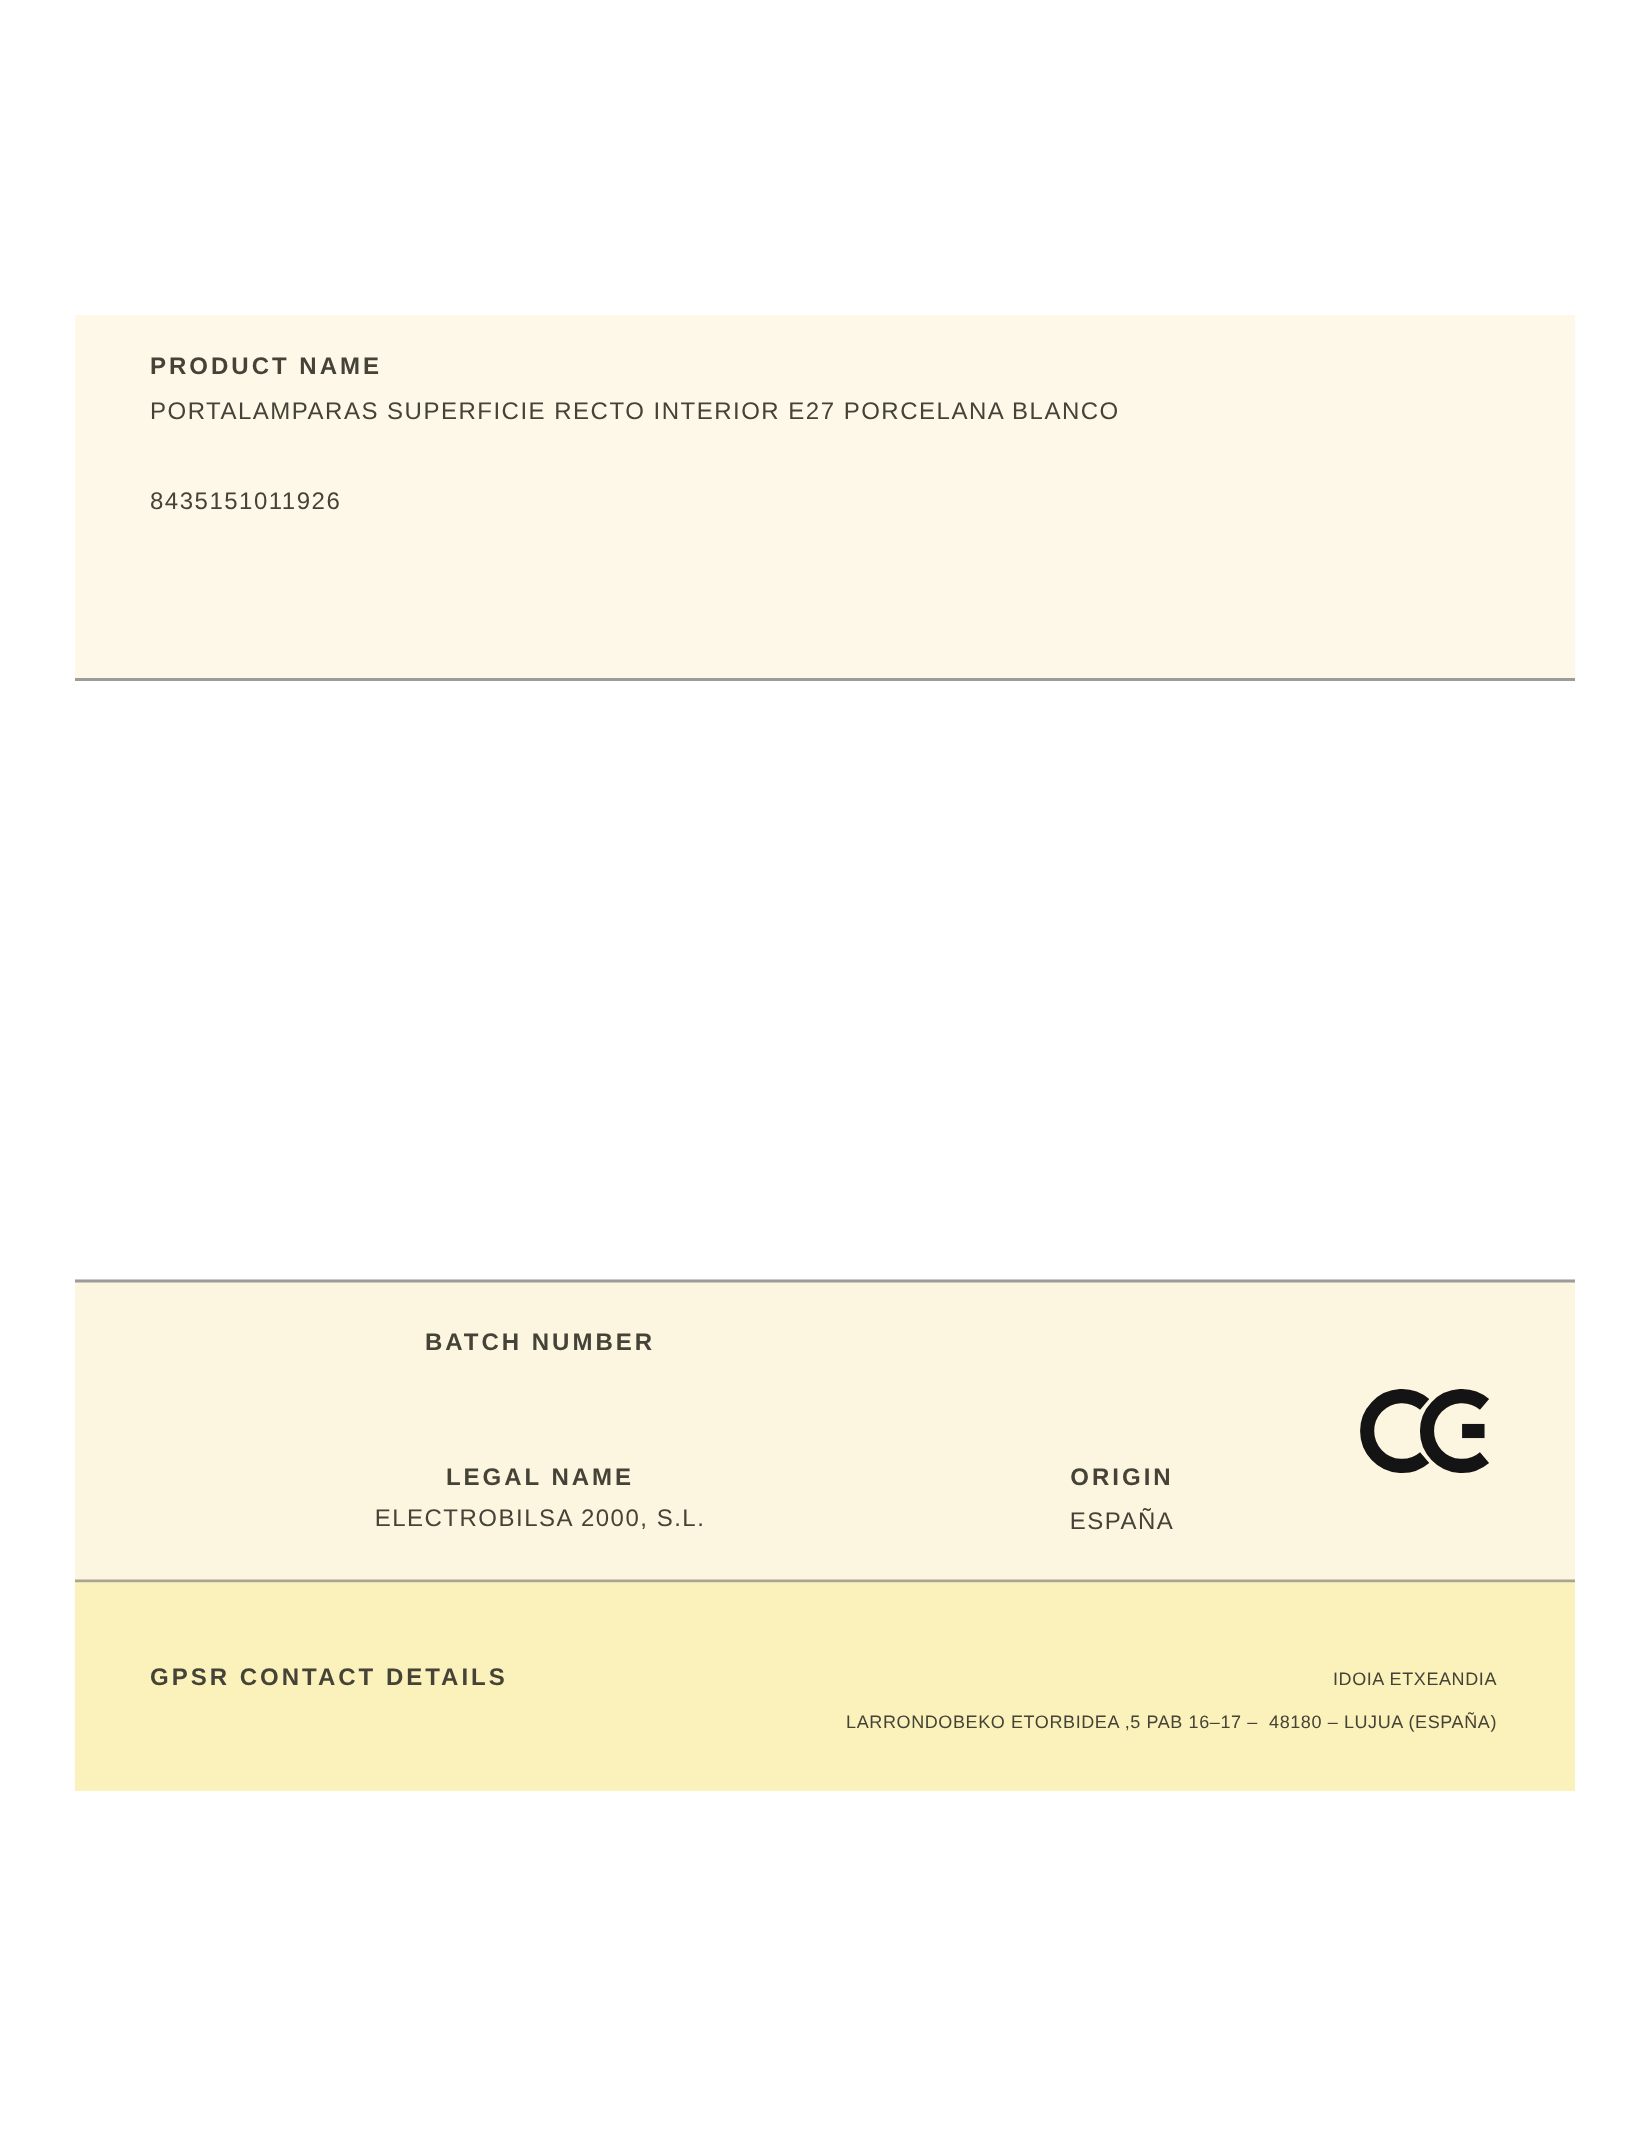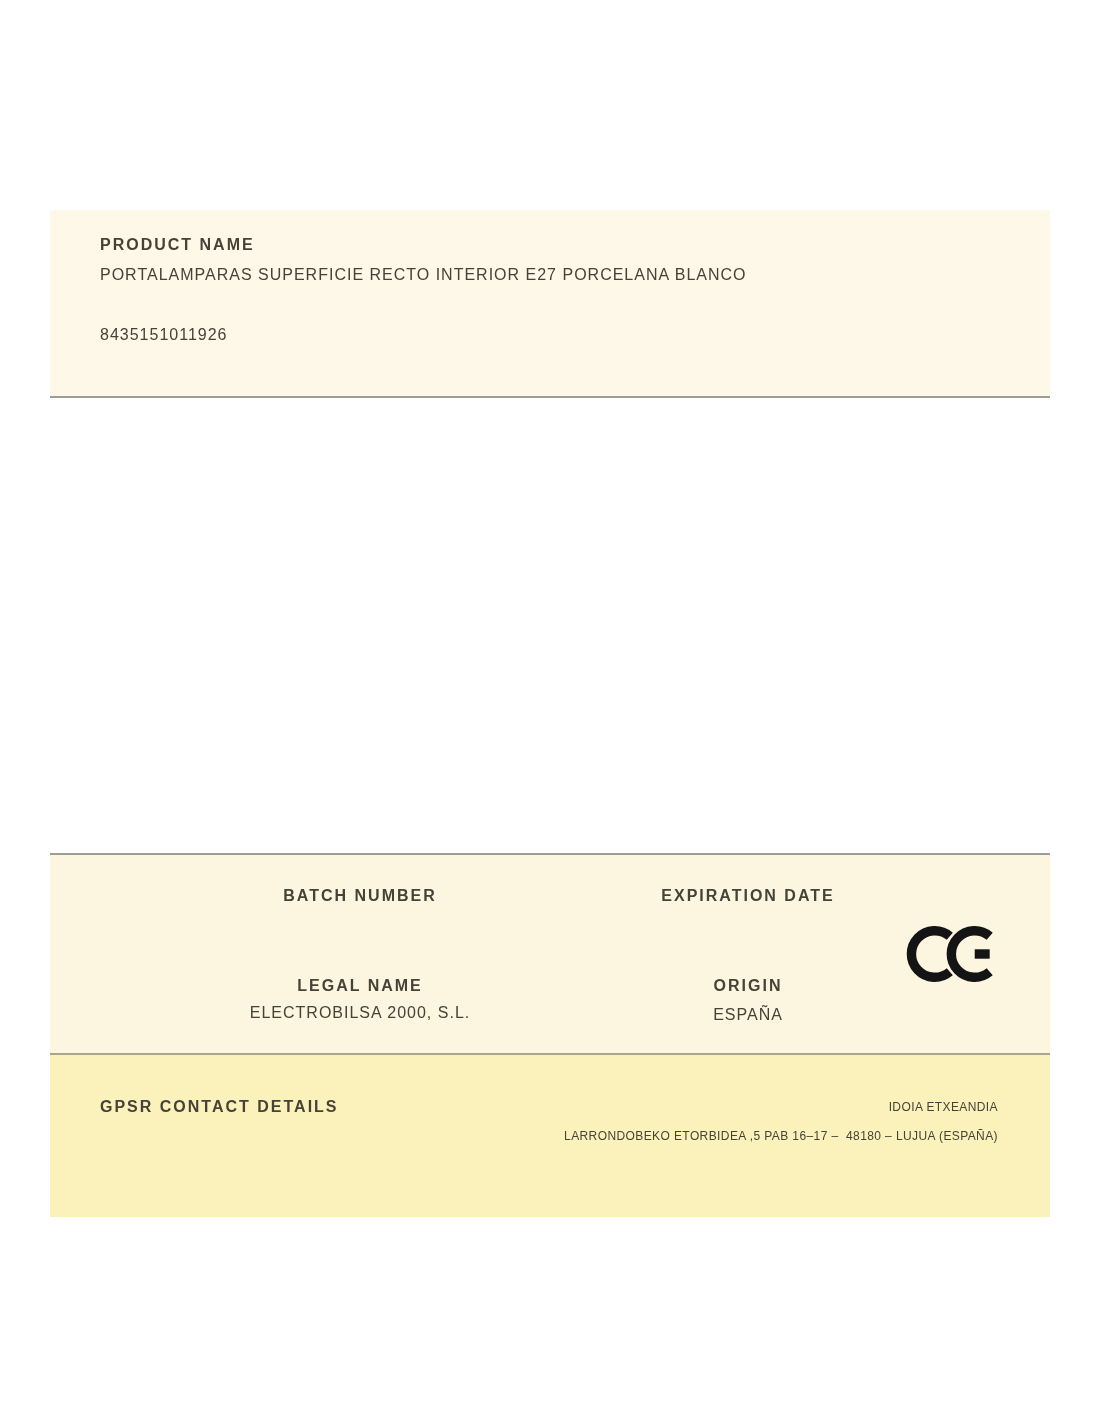--- a/index.html
+++ b/index.html
@@ -25,37 +25,37 @@
     height: 1422px;
     overflow: hidden;
   }
   .panel {
     position: absolute;
     left: 50px;
     width: 1000px;
   }
   .panel-product {
     top: 210px;
-    height: 188px;
+    height: 244px;
     background: var(--panel-product-bg);
     border-bottom: 2px solid var(--divider-gray);
     padding: 27px 50px 0 50px;
   }
   .panel-batch {
     top: 853px;
     height: 202px;
     background: var(--panel-batch-bg);
     border-top: 2px solid var(--divider-gray);
     border-bottom: 2px solid var(--divider-tan);
   }
   .panel-gpsr {
     top: 1055px;
-    height: 162px;
+    height: 139px;
     background: var(--panel-gpsr-bg);
-    padding: 38px 52px 0 50px;
+    padding: 50px 52px 0 50px;
   }
   .label {
     font-size: 16px;
     font-weight: bold;
     letter-spacing: 2px;
     line-height: 1;
   }
   .value {
     font-size: 16px;
     letter-spacing: 1px;
@@ -110,21 +110,20 @@
       <div class="label">PRODUCT NAME</div>
       <div class="value">PORTALAMPARAS SUPERFICIE RECTO INTERIOR E27 PORCELANA BLANCO</div>
     </div>
     <div class="field-ean">
       <div class="value">8435151011926</div>
     </div>
   </section>
 
   <section class="panel panel-batch">
     <div class="abs col-left row-top label">BATCH NUMBER</div>
-    <div class="abs col-right row-top label">EXPIRATION DATE</div>
 
     <div class="abs col-left row-legal-label label">LEGAL NAME</div>
     <div class="abs col-left row-legal-value value">ELECTROBILSA 2000, S.L.</div>
 
     <div class="abs col-right row-legal-label label">ORIGIN</div>
     <div class="abs col-right row-origin-value value">ESPAÑA</div>
 
     <div class="ce-wrap">
       <svg width="92" height="58" viewBox="0 0 166 104" aria-hidden="true">
         <path d="M 79 20 A 42 42 0 1 0 79 84" fill="none" stroke="#141414" stroke-width="17"></path>

